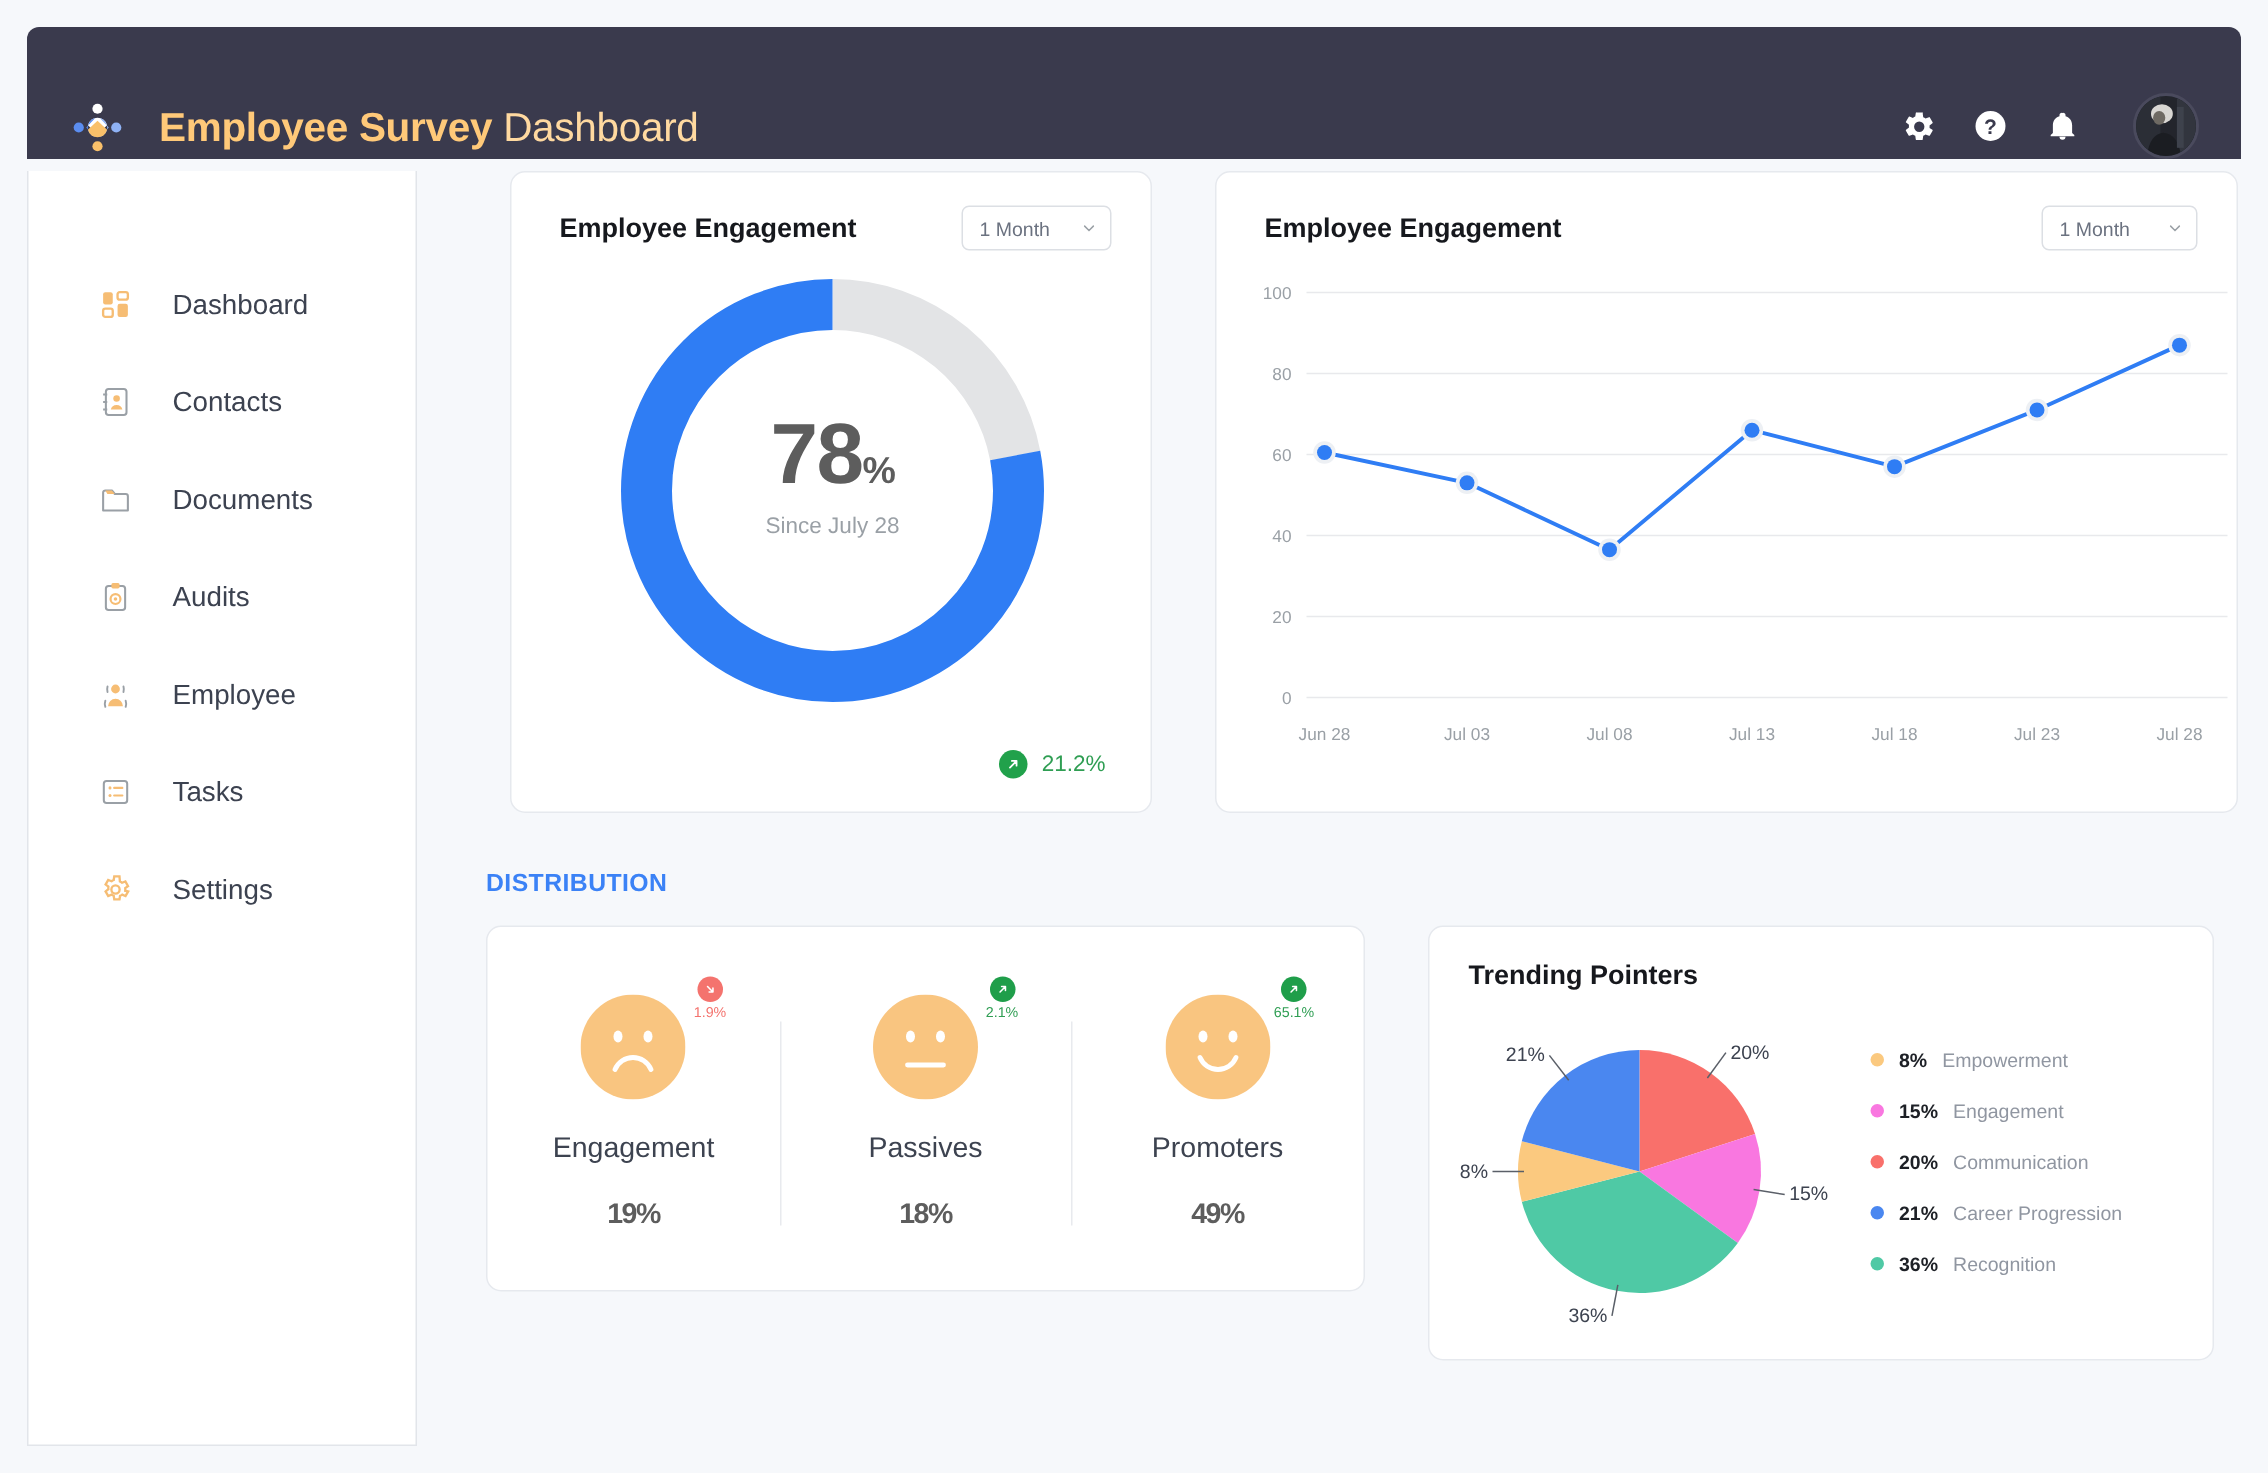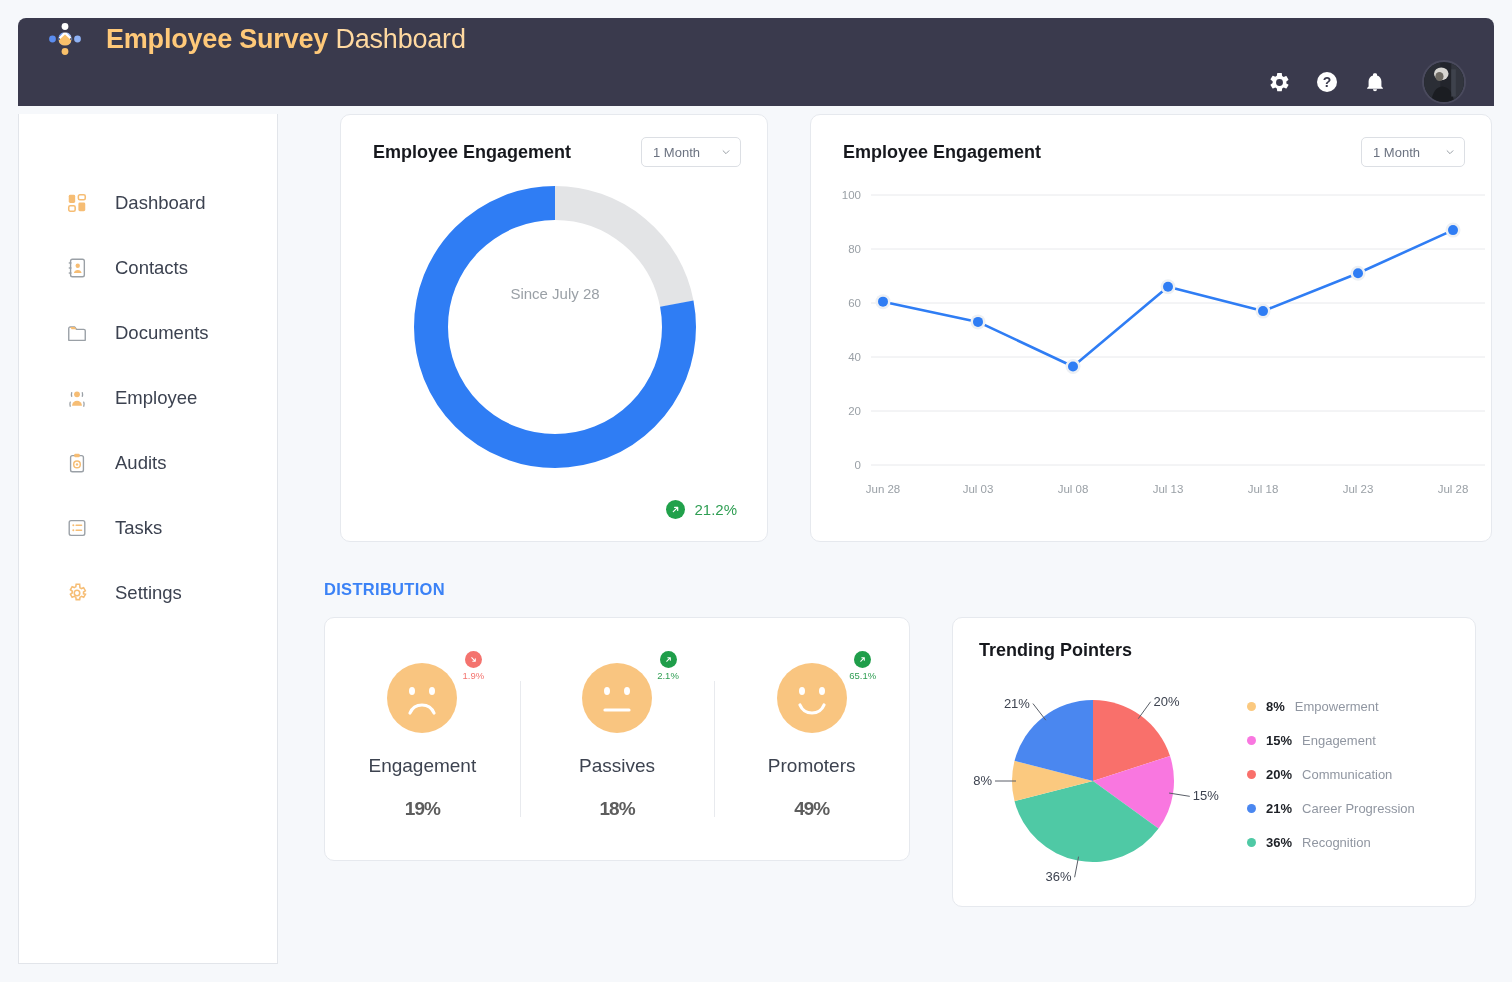--- a/index.html
+++ b/index.html
@@ -10,23 +10,22 @@
     overflow: hidden;
   }
   .page { position: relative; width: 1512px; height: 982px; background: #f6f8fb; }
 
   
   .header {
     position: absolute; left: 18px; top: 18px;
     width: 1476px; height: 88px;
     background: #3a3a4d;
     border-radius: 8px 8px 0 0;
-    display: flex; align-items: flex-start;
+    display: flex; align-items: flex-end;
     padding: 0 28px 0 26px;
-    flex-direction: column;
   }
   .brand { display: flex; align-items: center; gap: 20px; }
   .logo { width: 42px; height: 42px; position: relative; }
   .title { font-size: 27px; letter-spacing: -0.2px; white-space: nowrap; }
   .title .b { font-weight: bold; color: #ffc979; }
   .title .n { font-weight: normal; color: #ffd9a0; }
   .hdr-right { margin-left: auto; display: flex; align-items: center; gap: 22px; }
   .hdr-icon { width: 26px; height: 26px; display: flex; align-items: center; justify-content: center; cursor: pointer; }
   .avatar {
     width: 44px; height: 44px; border-radius: 50%;
@@ -234,41 +233,41 @@
             <path d="M3 20V7a1.6 1.6 0 0 1 1.6-1.6h4.8L11.5 8h7.9A1.6 1.6 0 0 1 21 9.6V20z" fill="none" stroke="#9aa0a6" stroke-width="1.5" stroke-linejoin="round"></path>
             <path d="M4.6 5.4h4.8L11.5 8H6.1z" fill="#f6bd74"></path>
           </svg>
         </span>
         <span class="lbl">Documents</span>
       </div>
 
       <div class="nav-item">
         <span class="ico">
           <svg viewBox="0 0 24 24" width="22" height="22">
+            <rect x="5" y="4" width="14" height="17.5" rx="2" fill="none" stroke="#9aa0a6" stroke-width="1.5"></rect>
+            <rect x="9" y="1.8" width="6" height="4" rx="1.2" fill="#f6bd74"></rect>
+            <circle cx="12" cy="13.5" r="3.6" fill="none" stroke="#f6bd74" stroke-width="1.6"></circle>
+            <circle cx="12" cy="13.5" r="1.3" fill="#f6bd74"></circle>
+          </svg>
+        </span>
+        <span class="lbl">Audits</span>
+      </div>
+
+      <div class="nav-item">
+        <span class="ico">
+          <svg viewBox="0 0 24 24" width="22" height="22">
             <circle cx="12" cy="8" r="3.2" fill="#f6bd74"></circle>
             <path d="M6.6 20.5a5.4 5.4 0 0 1 10.8 0z" fill="#f6bd74"></path>
             <path d="M6.2 6.2a7.5 7.5 0 0 0 0 4" fill="none" stroke="#9aa0a6" stroke-width="1.4" stroke-linecap="round"></path>
             <path d="M17.8 6.2a7.5 7.5 0 0 1 0 4" fill="none" stroke="#9aa0a6" stroke-width="1.4" stroke-linecap="round"></path>
             <path d="M4.6 16.5a7 7 0 0 0 0 4.5" fill="none" stroke="#9aa0a6" stroke-width="1.4" stroke-linecap="round"></path>
             <path d="M19.4 16.5a7 7 0 0 1 0 4.5" fill="none" stroke="#9aa0a6" stroke-width="1.4" stroke-linecap="round"></path>
           </svg>
         </span>
         <span class="lbl">Employee</span>
-      </div>
-
-      <div class="nav-item">
-        <span class="ico">
-          <svg viewBox="0 0 24 24" width="22" height="22">
-            <rect x="5" y="4" width="14" height="17.5" rx="2" fill="none" stroke="#9aa0a6" stroke-width="1.5"></rect>
-            <rect x="9" y="1.8" width="6" height="4" rx="1.2" fill="#f6bd74"></rect>
-            <circle cx="12" cy="13.5" r="3.6" fill="none" stroke="#f6bd74" stroke-width="1.6"></circle>
-            <circle cx="12" cy="13.5" r="1.3" fill="#f6bd74"></circle>
-          </svg>
-        </span>
-        <span class="lbl">Audits</span>
       </div>
 
       <div class="nav-item">
         <span class="ico">
           <svg viewBox="0 0 24 24" width="22" height="22">
             <rect x="3.5" y="4" width="17" height="16" rx="2" fill="none" stroke="#9aa0a6" stroke-width="1.5"></rect>
             <circle cx="8" cy="9" r="1.1" fill="#f6bd74"></circle>
             <circle cx="8" cy="14.5" r="1.1" fill="#f6bd74"></circle>
             <line x1="11" y1="9" x2="17" y2="9" stroke="#f6bd74" stroke-width="1.5" stroke-linecap="round"></line>
             <line x1="11" y1="14.5" x2="17" y2="14.5" stroke="#f6bd74" stroke-width="1.5" stroke-linecap="round"></line>
@@ -309,20 +308,21 @@
         <div class="donut-wrap">
           <svg viewBox="0 0 312 312" width="428" height="312" preserveAspectRatio="xMidYMid meet">
             <g transform="translate(156,156)">
 
               <circle r="124" fill="none" stroke="#e3e4e6" stroke-width="34" stroke-dasharray="171.4 607.6" transform="rotate(-90)"></circle>
 
               <circle r="124" fill="none" stroke="#2f7df4" stroke-width="34" stroke-dasharray="607.6 171.4" transform="rotate(-90) scale(1,-1)"></circle>
             </g>
           </svg>
           <div class="donut-center">
+            <div class="donut-num"><span>78</span><span class="pct">%</span></div>
             <div class="donut-sub">Since July 28</div>
           </div>
         </div>
 
         <div class="trend-badge">
           <span class="trend-dot up">
             <svg viewBox="0 0 12 12" width="11" height="11">
               <path d="M3.6 8.4 L8.4 3.6 M5 3.6 L8.4 3.6 L8.4 7" fill="none" stroke="#fff" stroke-width="1.3" stroke-linecap="round" stroke-linejoin="round"></path>
             </svg>
           </span>

